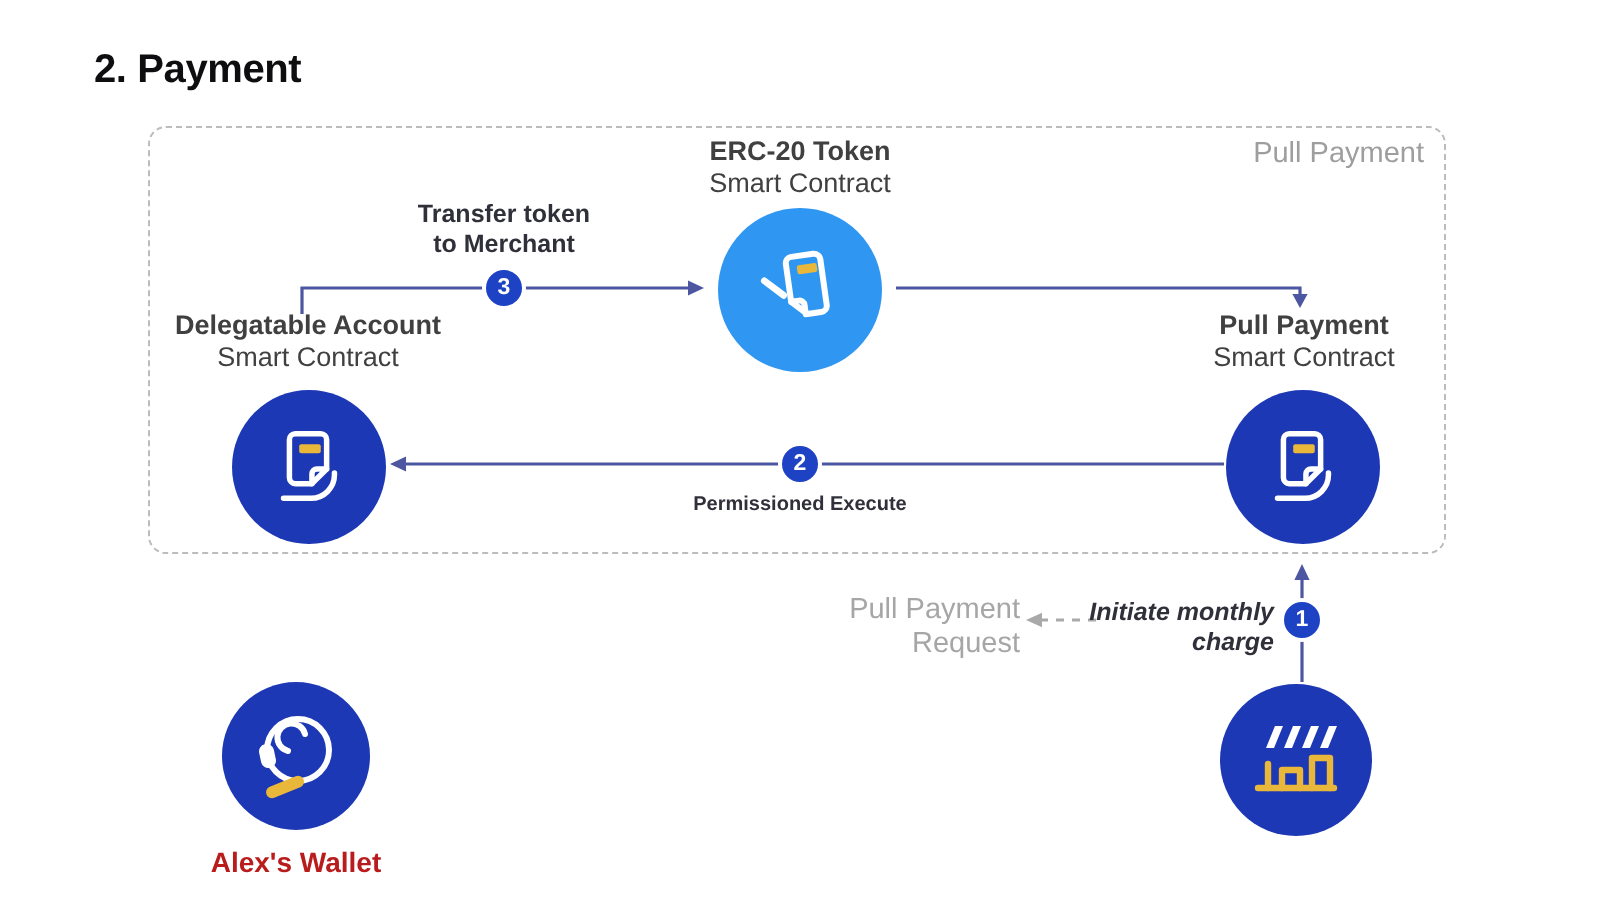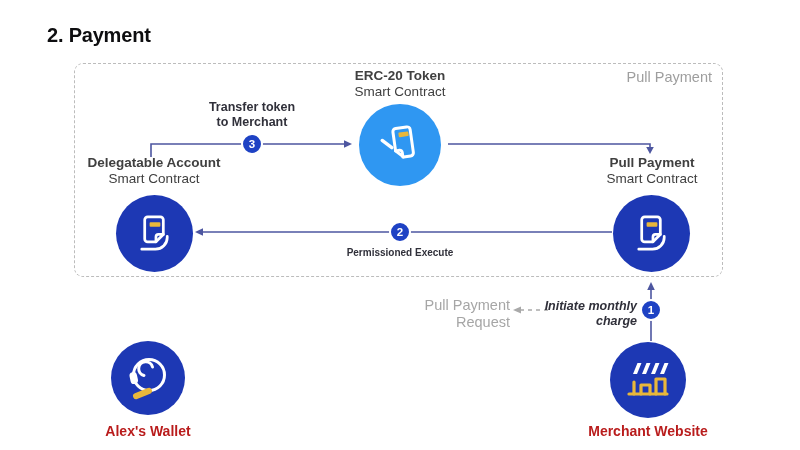--- a/index.html
+++ b/index.html
@@ -160,15 +160,14 @@
         <path d="M50,32 l4.5,-11 h4 l-4.5,11 z"></path>
       </g>
       <g fill="none" stroke="#e9b73a" stroke-width="3.2" stroke-linecap="round" stroke-linejoin="round">
         <path d="M19,52 H57"></path>
         <path d="M24,52 V40"></path>
         <path d="M31,52 V43 H40 V52"></path>
         <path d="M46,52 V37 H55 V52"></path>
       </g>
     </svg>
   </div>
-  <div class="abs wallet-label merchant-label">Merchant Website</div>
 
 </div>
 
 </body></html>

